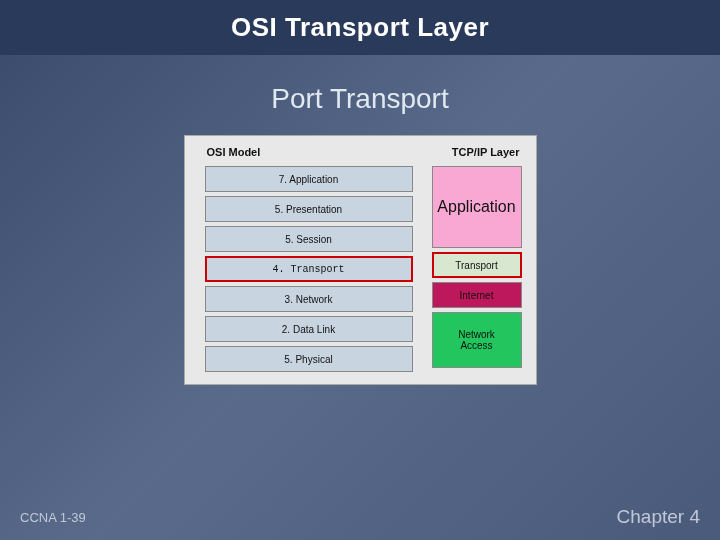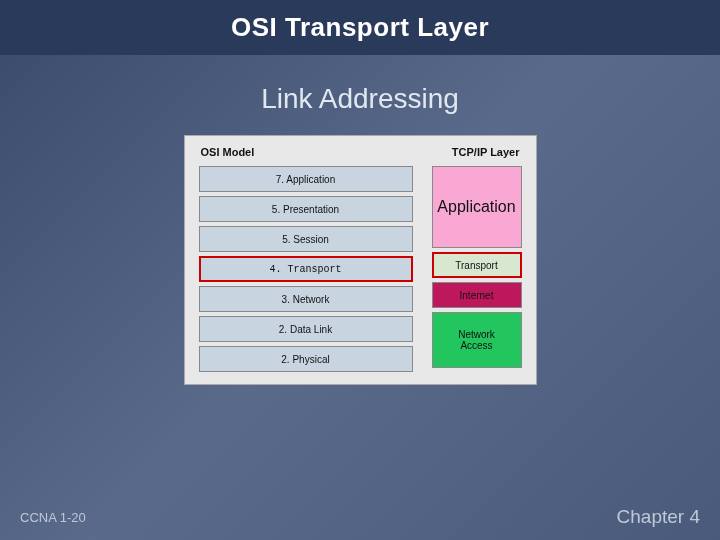--- a/index.html
+++ b/index.html
@@ -46,21 +46,21 @@
 
     .diagram-container {
       display: flex;
       justify-content: center;
       align-items: flex-start;
     }
 
     .osi-diagram {
       background: #e8e8e8;
       border: 1px solid #aaa;
-      padding: 10px 14px 12px 14px;
+      padding: 10px 14px 12px 20px;
       width: 353px;
     }
 
     .diagram-header {
       display: flex;
       justify-content: space-between;
       margin-bottom: 8px;
       padding: 0 2px;
     }
 
@@ -179,46 +179,46 @@
   </style>
 </head>
 <body>
 
 <div class="slide">
   <div class="title-bar">
     <h1>OSI Transport Layer</h1>
   </div>
 
   <div class="subtitle">
-    <h2>Link Addressing</h2>
+    <h2>Port Transport</h2>
   </div>
 
   <div class="diagram-container">
     <div class="osi-diagram">
       <div class="diagram-header">
         <span>OSI Model</span>
         <span>TCP/IP Layer</span>
       </div>
       <div class="diagram-body">
         <div class="osi-column">
           <div class="osi-box">7. Application</div>
           <div class="osi-box">5. Presentation</div>
           <div class="osi-box">5. Session</div>
           <div class="osi-box transport-highlight">4. Transport</div>
           <div class="osi-box">3. Network</div>
           <div class="osi-box">2. Data Link</div>
-          <div class="osi-box">2. Physical</div>
+          <div class="osi-box">5. Physical</div>
         </div>
         <div class="tcpip-column">
           <div class="tcpip-app">Application</div>
           <div class="tcpip-transport">Transport</div>
           <div class="tcpip-internet">Internet</div>
           <div class="tcpip-network-access">Network<br>Access</div>
         </div>
       </div>
     </div>
   </div>
 
   <div class="footer">
-    <span class="footer-left">CCNA 1-20</span>
+    <span class="footer-left">CCNA 1-39</span>
     <span class="footer-right">Chapter 4</span>
   </div>
 </div>
 
 </body></html>

